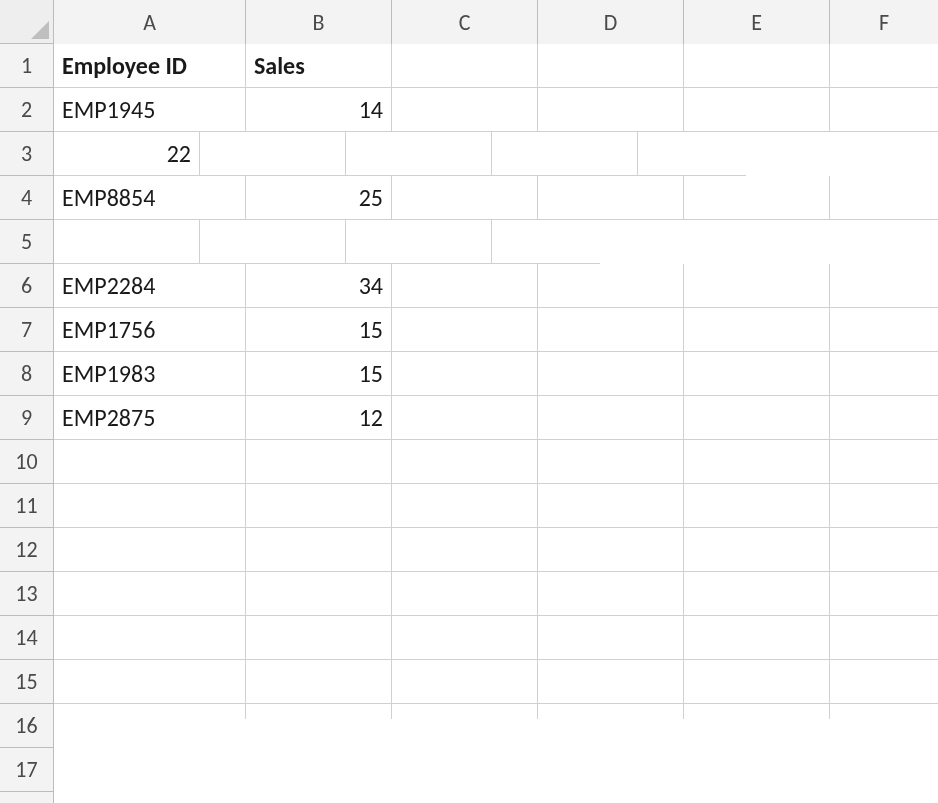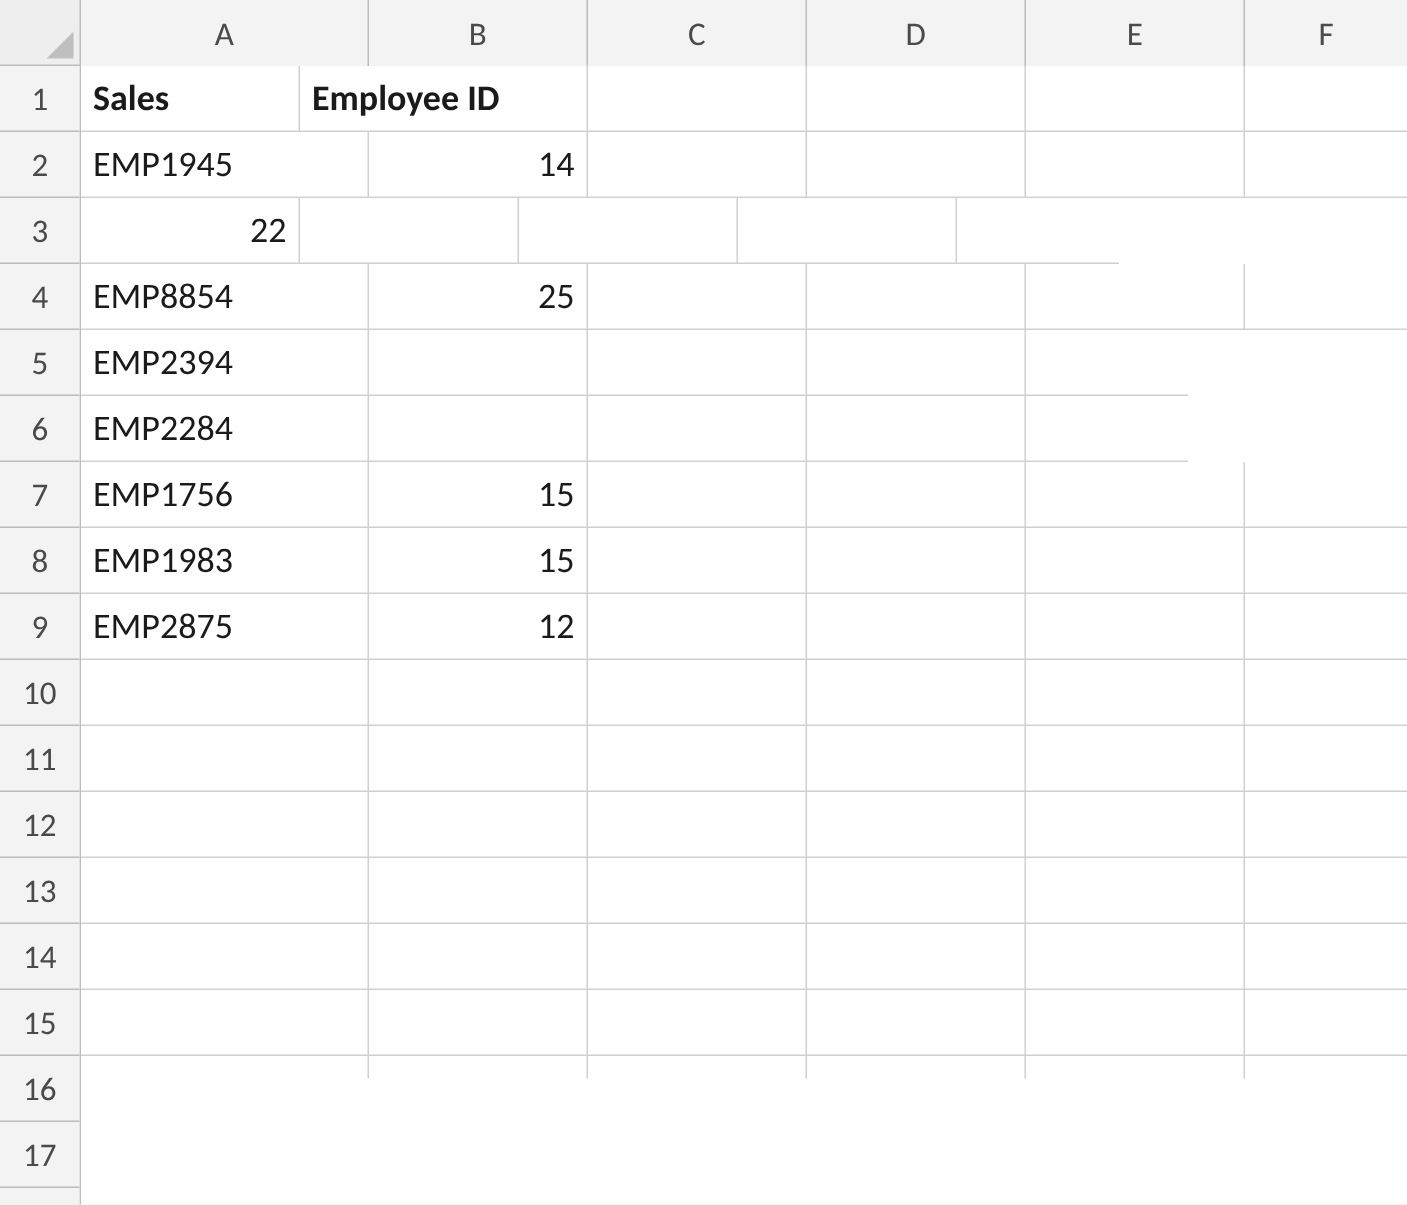--- a/index.html
+++ b/index.html
@@ -132,22 +132,22 @@
     <div class="rowheader">14</div>
     <div class="rowheader">15</div>
     <div class="rowheader">16</div>
     <div class="rowheader">17</div>
     <div class="rowheader" style="height:15px"></div>
   </div>
 
   <div class="cells">
 
     <div class="row">
+      <div class="cell bold" style="width:192px">Employee ID</div>
       <div class="cell bold" style="width:146px">Sales</div>
-      <div class="cell bold" style="width:192px">Employee ID</div>
       <div class="cell" style="width:146px"></div>
       <div class="cell" style="width:146px"></div>
       <div class="cell" style="width:146px"></div>
       <div class="cell" style="width:108px;border-right:none"></div>
     </div>
 
     <div class="row">
       <div class="cell" style="width:192px">EMP1945</div>
       <div class="cell num" style="width:146px">14</div>
       <div class="cell" style="width:146px"></div>
@@ -168,29 +168,29 @@
     <div class="row">
       <div class="cell" style="width:192px">EMP8854</div>
       <div class="cell num" style="width:146px">25</div>
       <div class="cell" style="width:146px"></div>
       <div class="cell" style="width:146px"></div>
       <div class="cell" style="width:146px"></div>
       <div class="cell" style="width:108px;border-right:none"></div>
     </div>
 
     <div class="row">
-      <div class="cell" style="width:192px">EMP2394</div>
       <div class="cell" style="width:146px"></div>
       <div class="cell" style="width:146px"></div>
       <div class="cell" style="width:146px"></div>
       <div class="cell" style="width:108px;border-right:none"></div>
     </div>
 
     <div class="row">
       <div class="cell" style="width:192px">EMP2284</div>
+      <div class="cell num" style="width:146px">34</div>
       <div class="cell" style="width:146px"></div>
       <div class="cell" style="width:146px"></div>
       <div class="cell" style="width:146px"></div>
       <div class="cell" style="width:108px;border-right:none"></div>
     </div>
 
 
     <div class="row">
       <div class="cell" style="width:192px">EMP1756</div>
       <div class="cell num" style="width:146px">15</div>

